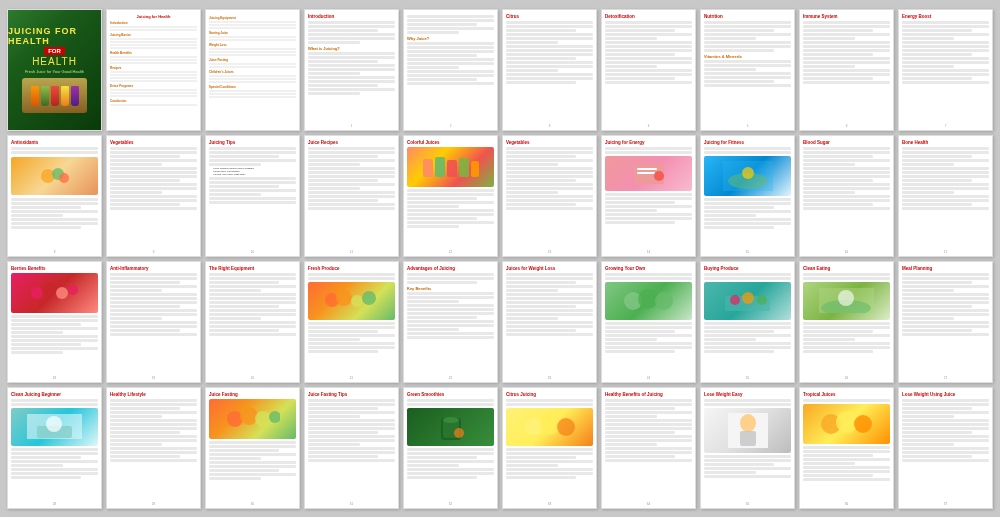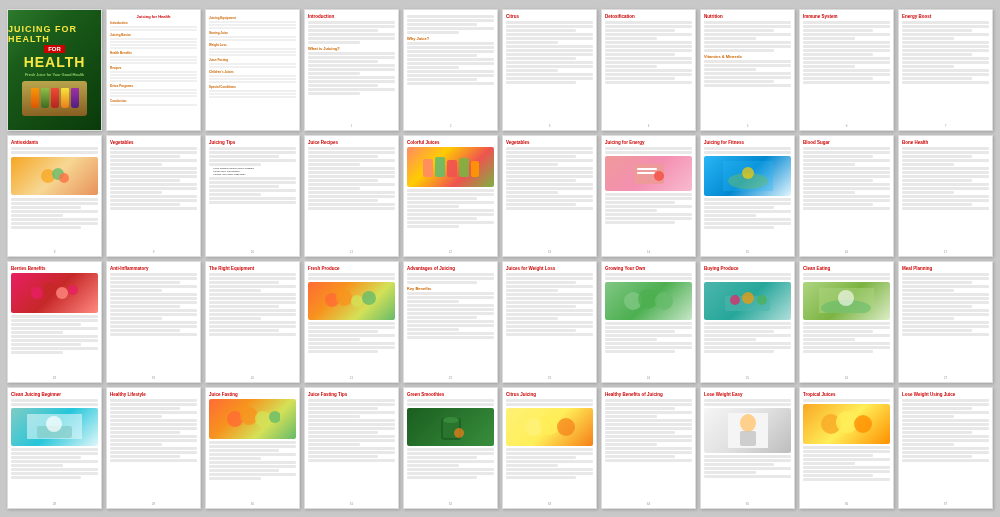--- a/index.html
+++ b/index.html
@@ -46,22 +46,22 @@
     }
     .cover-title-juicing {
       color: #f5e642;
       font-size: 9px;
       font-weight: bold;
       letter-spacing: 1px;
       text-transform: uppercase;
     }
     .cover-title-health {
       color: #f5e642;
-      font-size: 14px;
-      font-weight: bold;
+      font-size: 10px;
+      font-weight: normal;
       text-transform: uppercase;
       letter-spacing: 1px;
     }
     .cover-subtitle {
       color: #aee87a;
       font-size: 4px;
       text-align: center;
       margin-top: 2px;
     }
     .cover-drinks {

